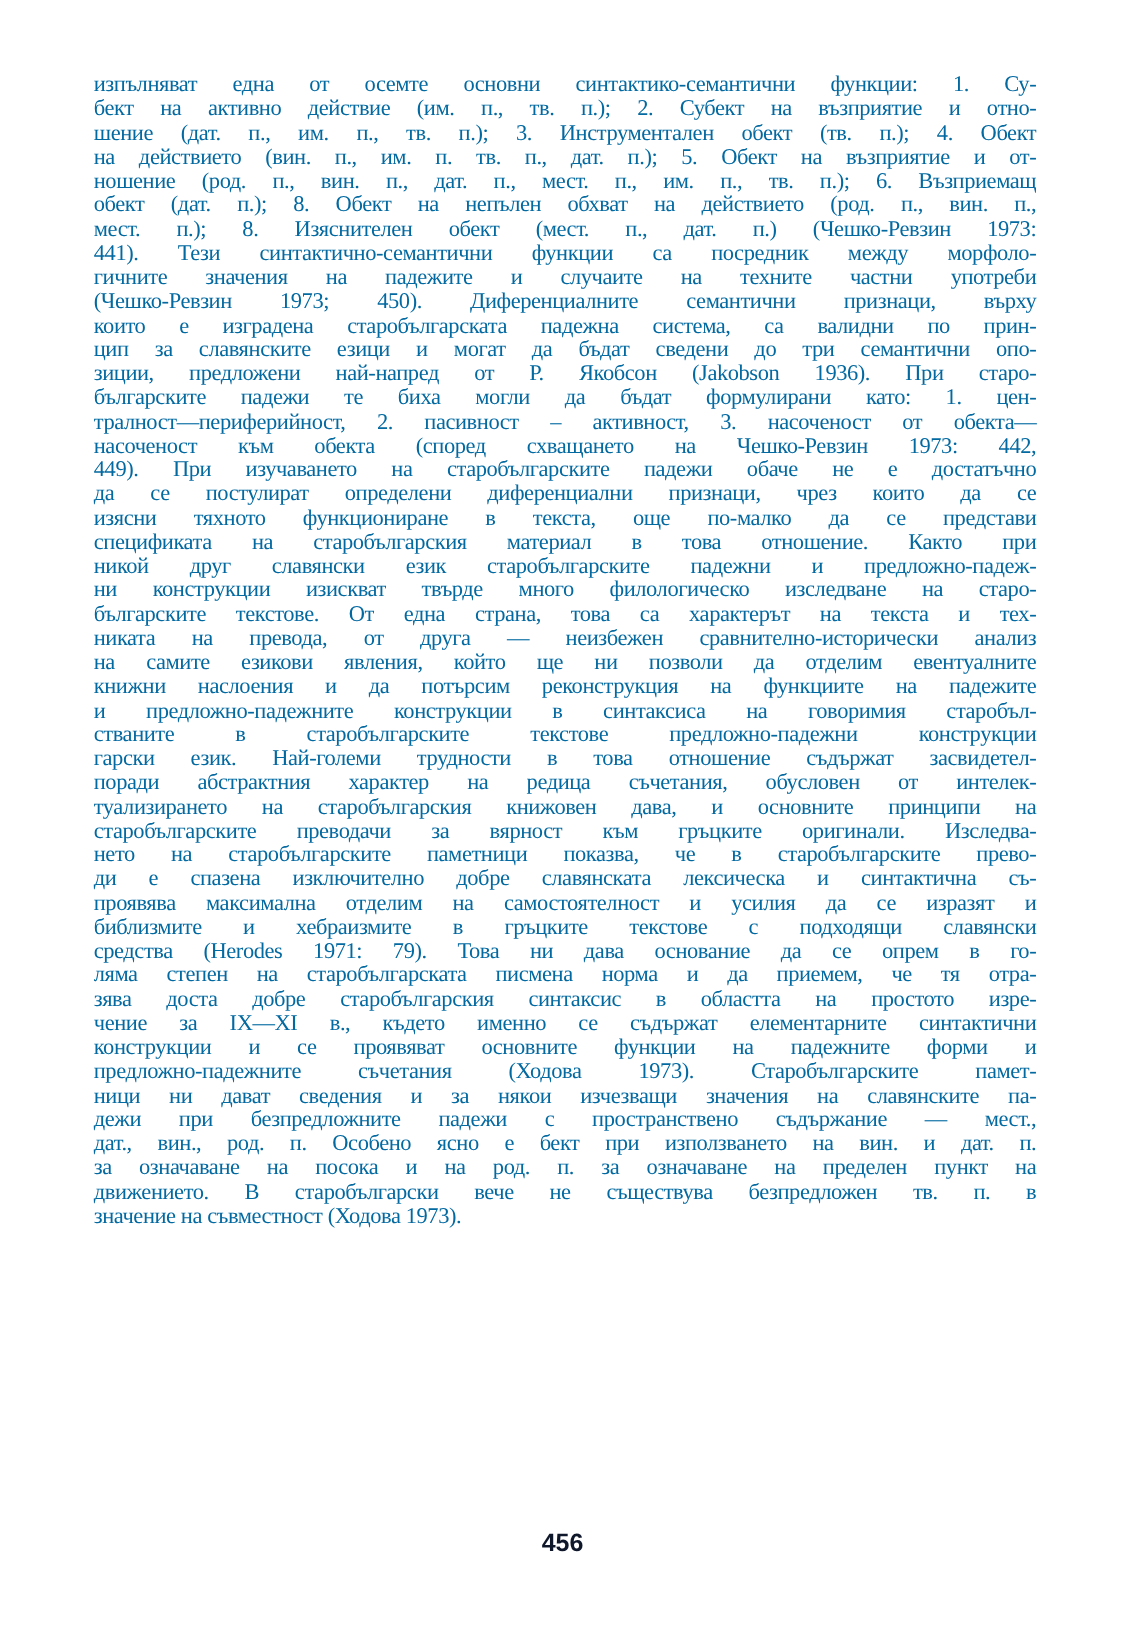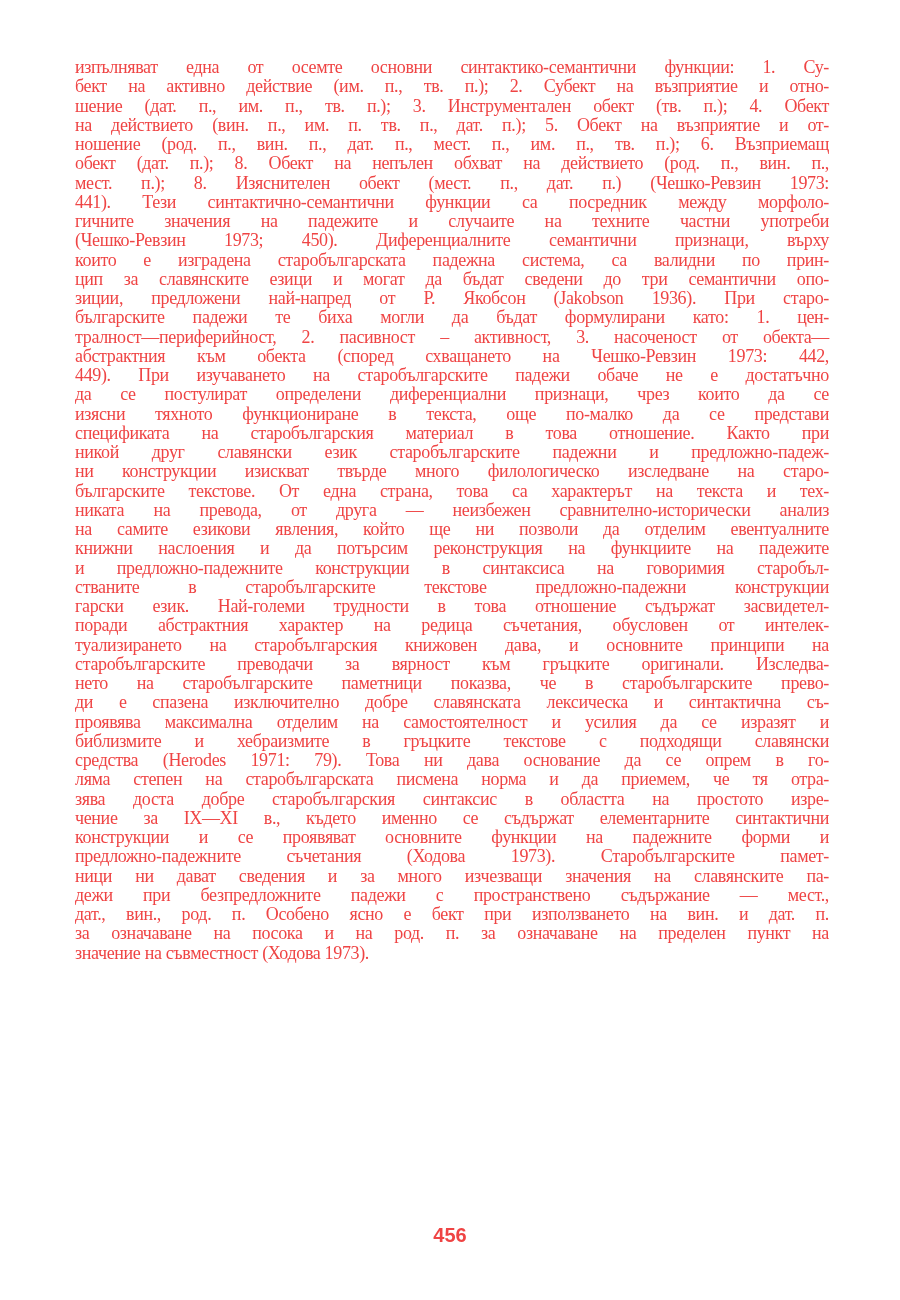--- a/index.html
+++ b/index.html
@@ -1,32 +1,32 @@
 <!DOCTYPE html>
 <html><head>
 <meta charset="utf-8">
 <style>
   html, body { margin: 0; padding: 0; background: #ffffff; }
   body { width: 900px; height: 1300px; position: relative; overflow: hidden; }
   .page {
     position: absolute; left: 75px; top: 58px; width: 754px;
     font-family: "Liberation Serif", "DejaVu Serif", serif;
-    font-size: 18px; line-height: 19.25px; color: #ef4444;
+    font-size: 18px; line-height: 19.25px; color: #0369a1;
     font-stretch: condensed;
   }
   .line {
     display: block; text-align: justify; text-align-last: justify;
     white-space: nowrap; overflow: visible; height: 19.25px;
     letter-spacing: -0.35px; word-spacing: 0px;
   }
   .line.last { text-align-last: left; font-family: Liberation Serif, serif; }
   .page-number {
     position: absolute; left: 0; width: 900px; top: 1224px; text-align: center;
     font-family: "Liberation Sans", "DejaVu Sans", sans-serif;
-    font-weight: bold; font-size: 20px; color: #ef4444;
+    font-weight: bold; font-size: 20px; color: #0f172a;
   }
 </style>
 </head>
 <body>
 
 <div class="page">
   <span class="line">изпълняват една от осемте основни синтактико-семантични функции: 1. Су-</span>
   <span class="line">бект на активно действие (им. п., тв. п.); 2. Субект на възприятие и отно-</span>
   <span class="line">шение (дат. п., им. п., тв. п.); 3. Инструментален обект (тв. п.); 4. Обект</span>
   <span class="line">на действието (вин. п., им. п. тв. п., дат. п.); 5. Обект на възприятие и от-</span>
@@ -34,21 +34,21 @@
   <span class="line">обект (дат. п.); 8. Обект на непълен обхват на действието (род. п., вин. п.,</span>
   <span class="line">мест. п.); 8. Изяснителен обект (мест. п., дат. п.) (Чешко-Ревзин 1973:</span>
   <span class="line">441). Тези синтактично-семантични функции са посредник между морфоло-</span>
   <span class="line">гичните значения на падежите и случаите на техните частни употреби</span>
   <span class="line">(Чешко-Ревзин 1973; 450). Диференциалните семантични признаци, върху</span>
   <span class="line">които е изградена старобългарската падежна система, са валидни по прин-</span>
   <span class="line">цип за славянските езици и могат да бъдат сведени до три семантични опо-</span>
   <span class="line">зиции, предложени най-напред от Р. Якобсон (Jakobson 1936). При старо-</span>
   <span class="line">българските падежи те биха могли да бъдат формулирани като: 1. цен-</span>
   <span class="line">тралност—периферийност, 2. пасивност – активност, 3. насоченост от обекта—</span>
-  <span class="line">абстрактния към обекта (според схващането на Чешко-Ревзин 1973: 442,</span>
+  <span class="line">насоченост към обекта (според схващането на Чешко-Ревзин 1973: 442,</span>
   <span class="line">449). При изучаването на старобългарските падежи обаче не е достатъчно</span>
   <span class="line">да се постулират определени диференциални признаци, чрез които да се</span>
   <span class="line">изясни тяхното функциониране в текста, още по-малко да се представи</span>
   <span class="line">спецификата на старобългарския материал в това отношение. Както при</span>
   <span class="line">никой друг славянски език старобългарските падежни и предложно-падеж-</span>
   <span class="line">ни конструкции изискват твърде много филологическо изследване на старо-</span>
   <span class="line">българските текстове. От една страна, това са характерът на текста и тех-</span>
   <span class="line">никата на превода, от друга — неизбежен сравнително-исторически анализ</span>
   <span class="line">на самите езикови явления, който ще ни позволи да отделим евентуалните</span>
   <span class="line">книжни наслоения и да потърсим реконструкция на функциите на падежите</span>
@@ -61,20 +61,21 @@
   <span class="line">нето на старобългарските паметници показва, че в старобългарските прево-</span>
   <span class="line">ди е спазена изключително добре славянската лексическа и синтактична съ-</span>
   <span class="line">проявява максимална отделим на самостоятелност и усилия да се изразят и</span>
   <span class="line">библизмите и хебраизмите в гръцките текстове с подходящи славянски</span>
   <span class="line">средства (Herodes 1971: 79). Това ни дава основание да се опрем в го-</span>
   <span class="line">ляма степен на старобългарската писмена норма и да приемем, че тя отра-</span>
   <span class="line">зява доста добре старобългарския синтаксис в областта на простото изре-</span>
   <span class="line">чение за IX—XI в., където именно се съдържат елементарните синтактични</span>
   <span class="line">конструкции и се проявяват основните функции на падежните форми и</span>
   <span class="line">предложно-падежните съчетания (Ходова 1973). Старобългарските памет-</span>
-  <span class="line">ници ни дават сведения и за много изчезващи значения на славянските па-</span>
+  <span class="line">ници ни дават сведения и за някои изчезващи значения на славянските па-</span>
   <span class="line">дежи при безпредложните падежи с пространствено съдържание — мест.,</span>
   <span class="line">дат., вин., род. п. Особено ясно е бект при използването на вин. и дат. п.</span>
   <span class="line">за означаване на посока и на род. п. за означаване на пределен пункт на</span>
+  <span class="line">движението. В старобългарски вече не съществува безпредложен тв. п. в</span>
   <span class="line last">значение на съвместност (Ходова 1973).</span>
 </div>
 
 <div class="page-number">456</div>
 
 </body></html>

